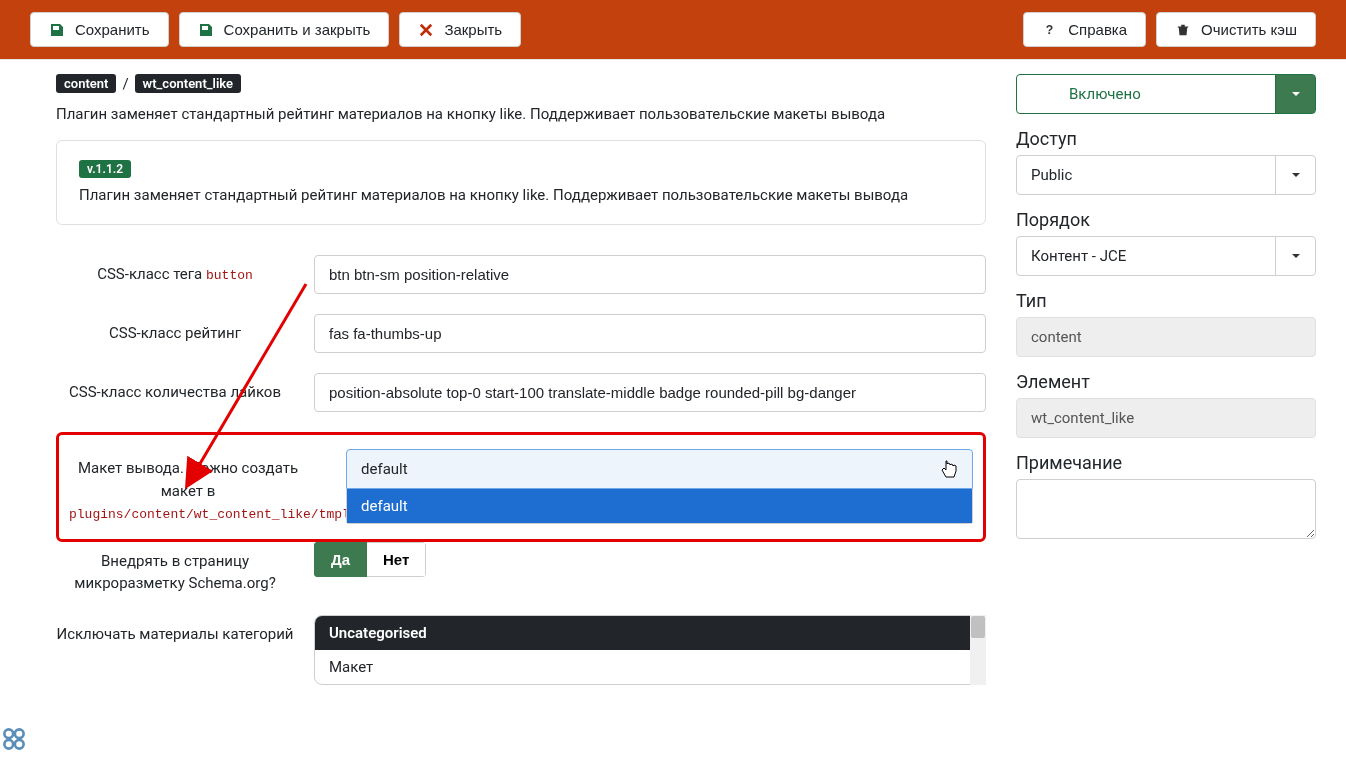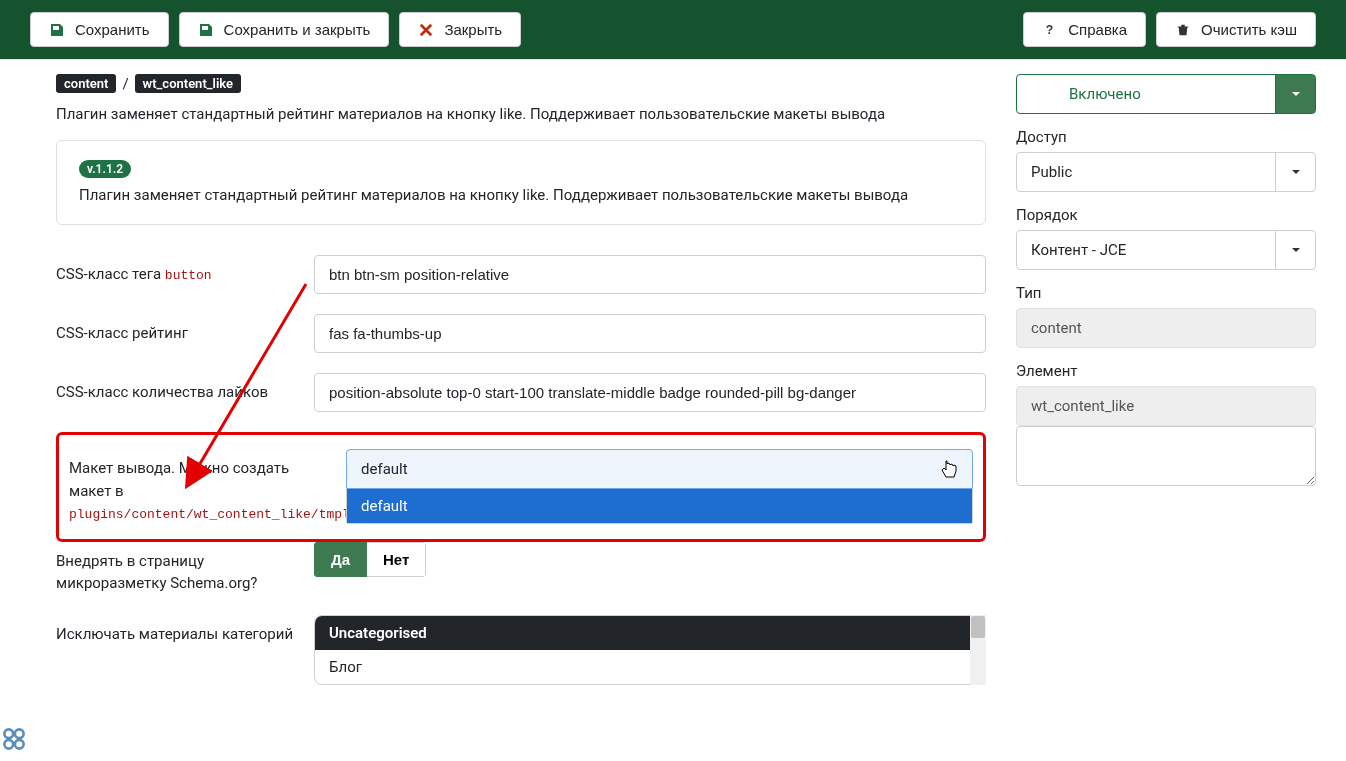--- a/index.html
+++ b/index.html
@@ -1,17 +1,17 @@
 <!DOCTYPE html>
 <html><head>
 <meta charset="utf-8">
 <style>
 * { box-sizing: border-box; margin: 0; padding: 0; }
 body { font-family: -apple-system, BlinkMacSystemFont, "Segoe UI", Roboto, Arial, sans-serif; font-size: 15px; color: #22262a; background: #fff; }
-.toolbar { display: flex; gap: 10px; padding: 12px 30px; border-bottom: 1px solid #e5e5e5; background: #14532d; }
+.toolbar { display: flex; gap: 10px; padding: 12px 30px; border-bottom: 1px solid #e5e5e5; background: #c2410c; }
 .toolbar-left { display: flex; gap: 10px; flex: 1; }
 .toolbar-right { display: flex; gap: 10px; }
 .btn { display: inline-flex; align-items: center; gap: 10px; padding: 8px 18px; border: 1px solid #cfcfcf; border-radius: 4px; background: #fff; color: #22262a; cursor: pointer; font-size: 15px; }
 .btn .ic { width:16px; height:16px; display:inline-flex; align-items:center; justify-content:center;}
 .ic-green svg{color:#1f7244;fill:#1f7244;}
 .ic-red svg{color:#c02b0a;fill:#c02b0a;}
 .ic-dark svg{color:#333;fill:#333;}
 .main-wrap { display:flex; padding: 14px 30px 0 56px; gap: 30px; }
 .content-col { flex:1; min-width:0;}
 .side-col { width: 300px; flex-shrink:0; }
@@ -19,24 +19,24 @@
 .tag-pill { background:#22262a; color:#fff; padding:2px 8px; border-radius:3px; font-size:13px; font-weight:600;}
 .breadcrumb-sep{font-size:15px;color:#22262a;}
 .desc-text{color:#22262a;margin-bottom:14px; line-height:1.5;}
 .info-card{border:1px solid #e0e0e0; border-radius:6px; padding:18px 22px; display:flex; gap:30px; margin-bottom:30px; position:relative;}
 .logo-box{display:flex;flex-direction:column;align-items:center;gap:10px;padding-top:4px;}
 .ext-link{color:#2a69b7;}
 .logo-text{font-size:28px;font-weight:700;white-space:nowrap;}
 .logo-web{color:#2a69b7;}
 .logo-tolk{color:#22262a;}
 .card-body{flex:1;}
-.version-badge{display:inline-block;background:#1f7244;color:#fff;padding:2px 8px;border-radius:9px;font-size:12px;font-weight:600;margin-bottom:6px;}
+.version-badge{display:inline-block;background:#1f7244;color:#fff;padding:2px 8px;border-radius:3px;font-size:12px;font-weight:600;margin-bottom:6px;}
 .card-desc{line-height:1.5;}
 .form-row{display:flex;align-items:flex-start;gap:20px;margin-bottom:20px;}
-.form-label{width:238px;flex-shrink:0;line-height:1.5;padding-top:8px;}
+.form-label{width:238px;flex-shrink:0;line-height:1.5;padding-top:8px;text-align:center;}
 .form-control-wrap{flex:1;min-width:0;}
 .form-input{width:100%;padding:10px 14px;border:1px solid #cfcfcf;border-radius:4px;font-size:15px;color:#22262a;}
 .code-txt{font-family:'Courier New',monospace;color:#a31515;font-size:13px;}
 .highlight-box{border:3px solid #e30000;border-radius:6px;padding:14px 10px 14px 10px;position:relative;}
 .highlight-box .form-row{margin-bottom:0;}
 .combo{position:relative;}
 .combo-input{width:100%;padding:10px 14px;border:1px solid #6ea8e8;border-radius:4px 4px 0 0;font-size:15px;background:#edf4fc;cursor:pointer;}
 .combo-dropdown{border:1px solid #cfcfcf;border-top:none;border-radius:0 0 3px 3px;overflow:visible;}
 .combo-option{padding:8px 14px;background:#1e6dd0;color:#fff;font-size:15px;position:relative;}
 .cursor-hand{position:absolute;right:18px;top:34px;font-size:18px;pointer-events:none;z-index:5;}
@@ -45,21 +45,21 @@
 .btngroup button{padding:8px 16px;border:1px solid #cfcfcf;background:#fff;font-size:15px;cursor:pointer;font-weight:bold;}
 .btngroup .active-yes{background:#3d7a4f;color:#fff;border-color:#3d7a4f;}
 .btngroup .inactive-no{color:#000000;border-left:none;}
 .multiselect{width:100%;border:1px solid #cfcfcf;border-radius:8px;overflow:hidden;}
 .ms-option{padding:8px 14px;font-size:15px;}
 .ms-selected{background:#22262a;color:#fff;font-weight:600;}
 .ms-scroll{position:absolute;right:0;top:0;bottom:0;width:16px;background:#f0f0f0;}
 .ms-thumb{position:absolute;right:1px;top:1px;width:14px;height:22px;background:#c0c0c0;border-radius:2px;}
 .ms-wrap{position:relative;}
 
-.side-label{margin:14px 0 6px;font-size:15px;}
+.side-label{margin:14px 0 6px;font-size:18px;}
 .side-select{position:relative;width:100%;border:1px solid #cfcfcf;border-radius:4px;display:flex;align-items:center;}
 .side-select-val{flex:1;padding:9px 14px;}
 .side-select-caret{width:40px;height:38px;display:flex;align-items:center;justify-content:center;border-left:1px solid #cfcfcf;}
 .status-select{border:1px solid #1f7244;padding-left:38px;}
 .status-select .side-select-val{color:#1f7244;}
 .status-select .side-select-caret{background:#3d7a4f;border-left:1px solid #1f7244;}
 .status-select .side-select-caret svg{fill:#fff;}
 .readonly-field{width:100%;padding:10px 14px;background:#eeeeee;border:1px solid #e0e0e0;border-radius:4px;color:#555;}
 .note-area{width:100%;height:60px;border:1px solid #cfcfcf;border-radius:4px;resize:vertical;padding:8px;position:relative;}
 .joomla-badge{position:fixed;left:0;bottom:8px;width:28px;height:28px;}
@@ -183,21 +183,21 @@
           <button class="inactive-no">Нет</button>
         </div>
       </div>
     </div>
 
     <div class="form-row">
       <div class="form-label">Исключать материалы категорий</div>
       <div class="form-control-wrap ms-wrap">
         <div class="multiselect">
           <div class="ms-option ms-selected">Uncategorised</div>
-          <div class="ms-option">Блог</div>
+          <div class="ms-option">Макет</div>
         </div>
         <div class="ms-scroll">
             <div class="ms-thumb"></div>
           </div>
       </div>
     </div>
 
   </div>
 
   <div class="side-col">
@@ -229,20 +229,21 @@
           </svg>
         </div>
     </div>
 
     <div class="side-label">Тип</div>
     <div class="readonly-field">content</div>
 
     <div class="side-label">Элемент</div>
     <div class="readonly-field">wt_content_like</div>
 
+    <div class="side-label">Примечание</div>
     <div style="position:relative;">
       <textarea class="note-area" style=""></textarea>
     </div>
   </div>
 </div>
 
 <svg class="joomla-badge" viewBox="0 0 32 32">
     <circle cx="10" cy="10" r="5" fill="none" stroke="#5a8db8" stroke-width="3"></circle>
     <circle cx="22" cy="10" r="5" fill="none" stroke="#5a8db8" stroke-width="3"></circle>
     <circle cx="10" cy="22" r="5" fill="none" stroke="#5a8db8" stroke-width="3"></circle>

